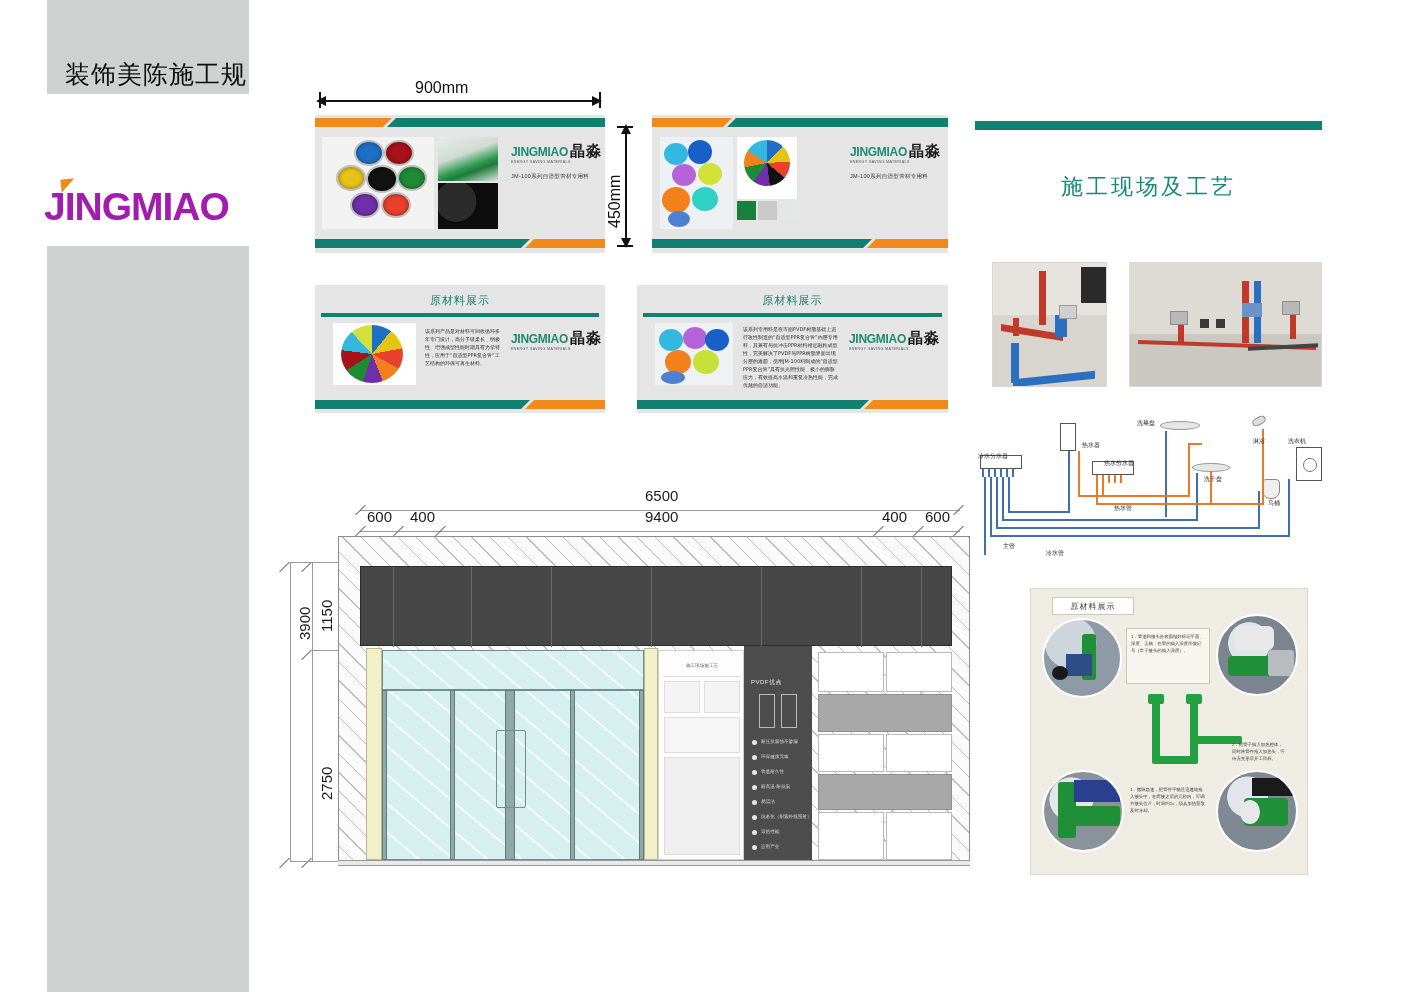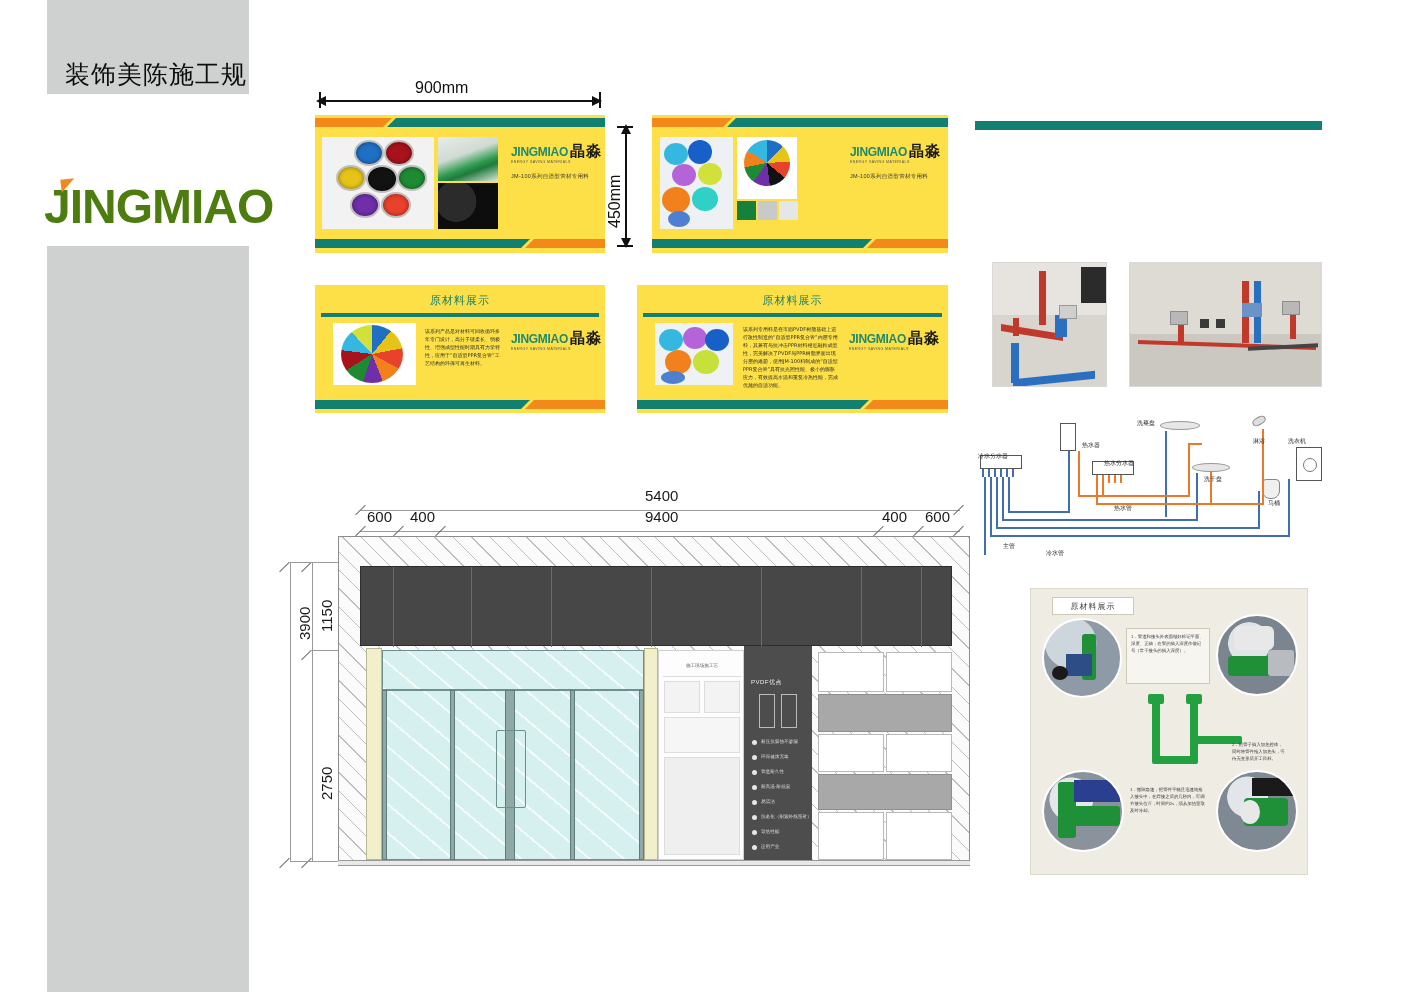--- a/index.html
+++ b/index.html
@@ -28,37 +28,37 @@
   }
   .sb-logo-box {
     position: absolute; left: 47px; top: 94px; width: 202px; height: 152px;
     background: #ffffff;
   }
   .sb-logo {
     position: absolute; left: 44px; top: 182px; width: 210px; height: 50px;
   }
   .sb-logo-text {
     font-family: "Liberation Sans", sans-serif;
-    font-weight: bold; font-size: 48px; color: #4d7c0f;
+    font-weight: bold; font-size: 39px; color: #a21caf;
     letter-spacing: -1px; line-height: 50px;
   }
   .sb-logo-flag {
     position: absolute; left: 17px; top: -3px;
     width: 0; height: 0;
     border-left: 14px solid #f08a1e;
     border-bottom: 13px solid transparent;
     transform: rotate(-6deg);
   }
   .sb-body-box {
     position: absolute; left: 47px; top: 246px; width: 202px; height: 746px;
     background: #cfd0d0;
   }
 
   
-  .panel { position: absolute; background: #fde047; }
+  .panel { position: absolute; background: #e5e5e5; }
   .stripe {
     position: absolute; left: 0; width: 100%; height: 9px; overflow: hidden;
   }
   .stripe .sg { position: absolute; top: 0; height: 9px; }
   .stripe .orange { background: #f2891b; }
   .stripe .teal   { background: #128070; }
   .sk-r { clip-path: polygon(0 0, 100% 0, calc(100% - 9px) 100%, 0 100%); }
   .sk-l { clip-path: polygon(9px 0, 100% 0, 100% 100%, 0 100%); }
 
   .brandmark {
@@ -302,20 +302,21 @@
       <div class="granule" style="left:6px;top:48px;width:24px;height:13px;background:#4e7fd0;"></div>
     </div>
     <div class="tiny-cn" style="position:absolute; left:106px; top:40px; width:96px;">该系列专用料是在市面PVDF树脂基础上进行改性制造的“自适型PPR复合管”内层专用料，其兼有与抗冲击PPR材料相近融粘成型性，完美解决了PVDF与PPR树脂界面出现分层的难题，使用JM-100料制成的“自适型PPR复合管”具有抗光照性能、极小的膨胀应力，有效提高水温和重复冷热性能，完成优越的自适功能。</div>
     <div class="brandmark" style="left:212px; top:44px; width:92px;">
       <span class="bm-jm">JINGMIAO</span><span class="bm-cn">晶淼</span>
       <span class="bm-sub">ENERGY SAVING MATERIALS</span>
     </div>
   </div>
 
   <div class="rc-topbar"></div>
+  <div class="rc-title">施工现场及工艺</div>
 
   <div class="photo" style="left:992px; top:262px; width:115px; height:125px; border:1px solid #d8d8d8;
       background:linear-gradient(180deg,#e7e4df 0 42%, #d8d5cf 42% 100%);">
     <div style="position:absolute;left:46px;top:8px;width:7px;height:54px;background:#c0392b;"></div>
     <div style="position:absolute;left:8px;top:66px;width:62px;height:7px;background:#c0392b;transform:skewY(9deg);"></div>
     <div style="position:absolute;left:18px;top:80px;width:8px;height:40px;background:#2b6fc0;"></div>
     <div style="position:absolute;left:20px;top:112px;width:82px;height:8px;background:#2b6fc0;transform:skewY(-6deg);"></div>
     <div style="position:absolute;left:62px;top:52px;width:12px;height:22px;background:#2b6fc0;"></div>
     <div style="position:absolute;left:20px;top:55px;width:6px;height:18px;background:#c0392b;"></div>
     <div style="position:absolute;left:66px;top:42px;width:18px;height:14px;background:#cfcfcf;border:1px solid #9a9a9a;"></div>
@@ -438,21 +439,21 @@
   <div class="ppr" style="left:1152px; top:756px; width:46px; height:8px;"></div>
   <div class="ppr" style="left:1190px; top:700px; width:8px; height:60px;"></div>
   <div class="ppr" style="left:1190px; top:736px; width:52px; height:8px;"></div>
   <div class="ppr" style="left:1148px; top:694px; width:16px; height:10px; border-radius:2px;"></div>
   <div class="ppr" style="left:1186px; top:694px; width:16px; height:10px; border-radius:2px;"></div>
 
   <div class="weld-note" style="left:1126px; top:628px; width:84px; height:56px;">1．管道和接头外表面做好标记平面、深度、正轴；在管的插入深度作做记号（常于接头的插入深度）。</div>
   <div class="weld-note" style="left:1228px; top:737px; width:62px; height:42px; border:0; background:transparent;">2．把管子插入加热腔体，同时将管件推入加热头，等待无变形后开工目标。</div>
   <div class="weld-note" style="left:1126px; top:782px; width:84px; height:54px; border:0; background:transparent;">1．撤除急速，把管件平稳且迅速地推入接头中，在焊接之后的几秒内，可调节接头位置，时间约2s，须从加热室取及时冷却。</div>
 
-  <div class="arch-dim-text" style="left:645px; top:487px;">5400</div>
+  <div class="arch-dim-text" style="left:645px; top:487px;">6500</div>
   <div class="thinline" style="left:360px; top:510px; width:600px; height:1px;"></div>
   <div class="tick" style="left:360px; top:503px;"></div>
   <div class="tick" style="left:958px; top:503px;"></div>
 
   <div class="arch-dim-text" style="left:367px; top:508px;">600</div>
   <div class="arch-dim-text" style="left:410px; top:508px;">400</div>
   <div class="arch-dim-text" style="left:645px; top:508px;">9400</div>
   <div class="arch-dim-text" style="left:882px; top:508px;">400</div>
   <div class="arch-dim-text" style="left:925px; top:508px;">600</div>
   <div class="thinline" style="left:360px; top:531px; width:600px; height:1px;"></div>

